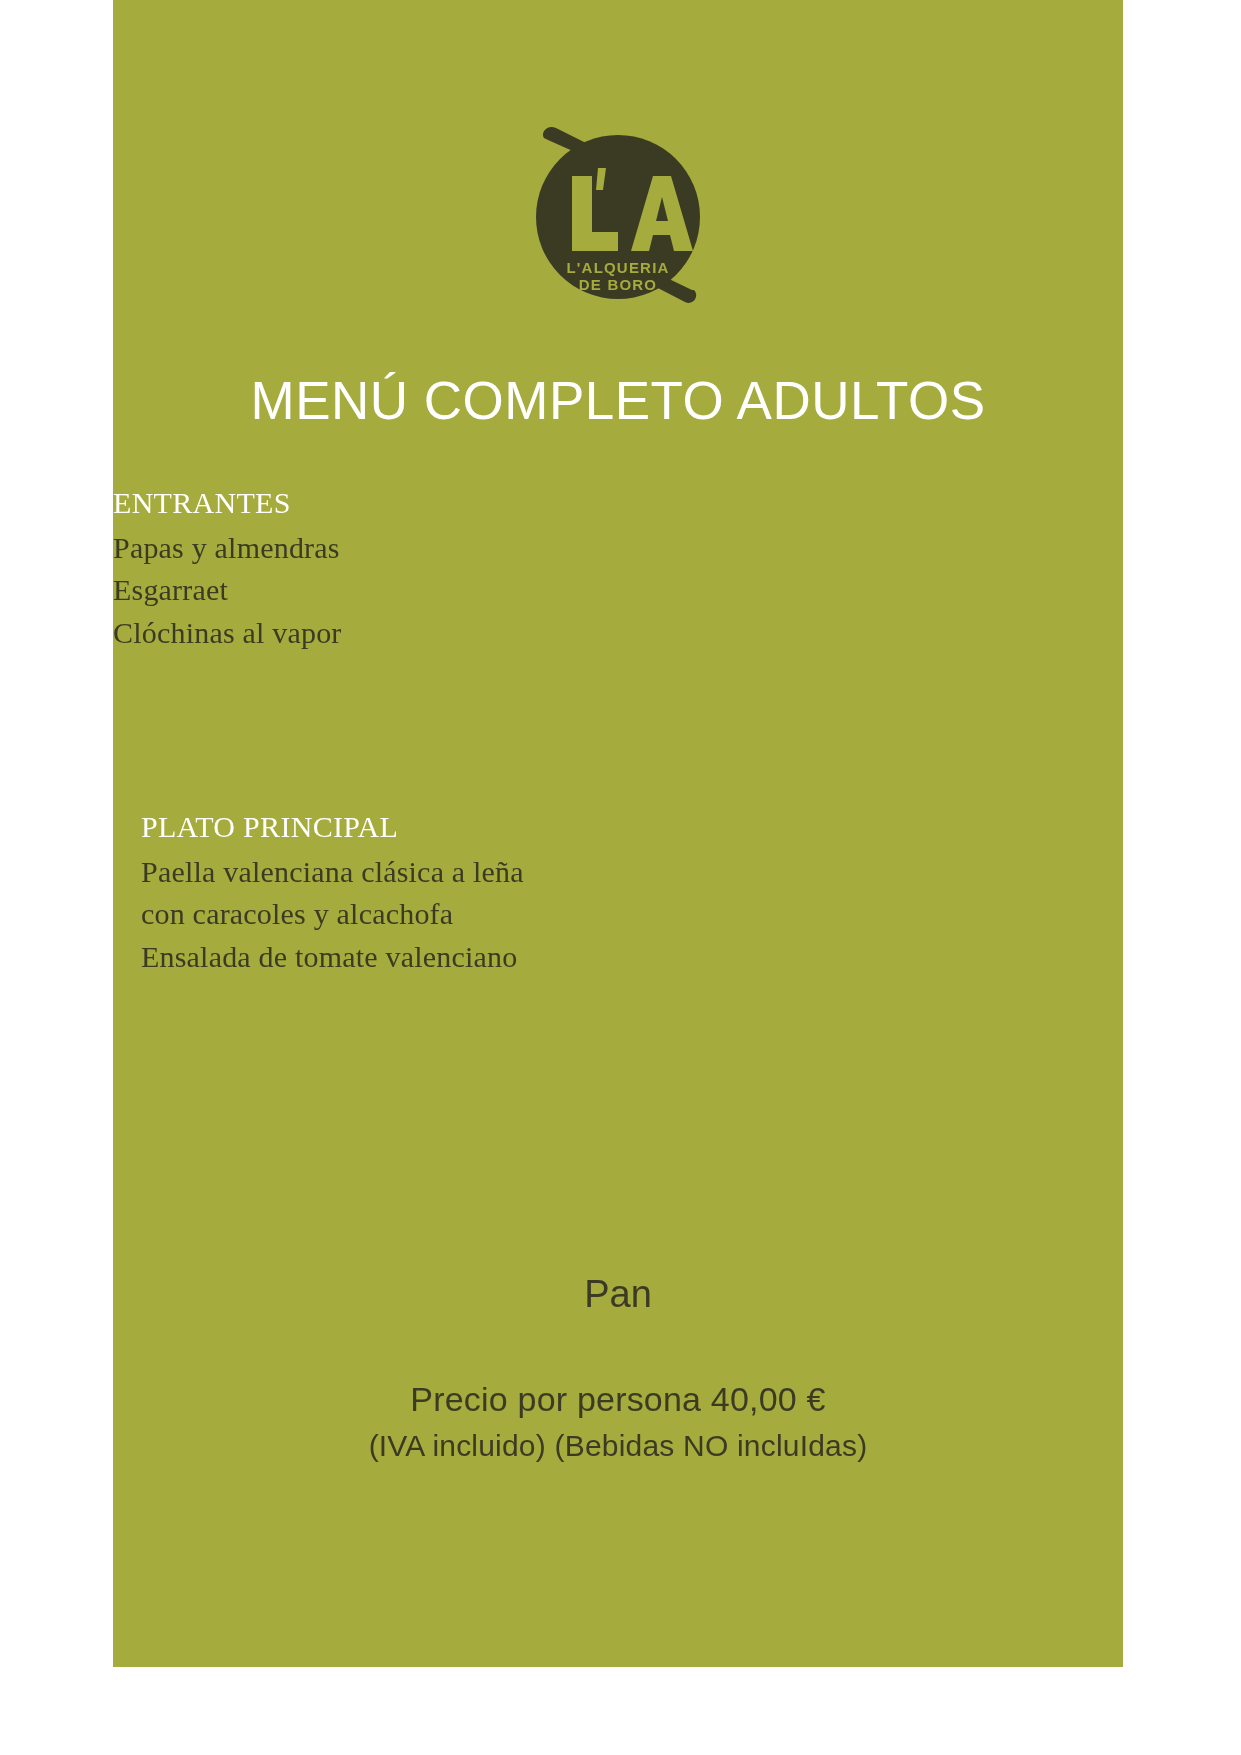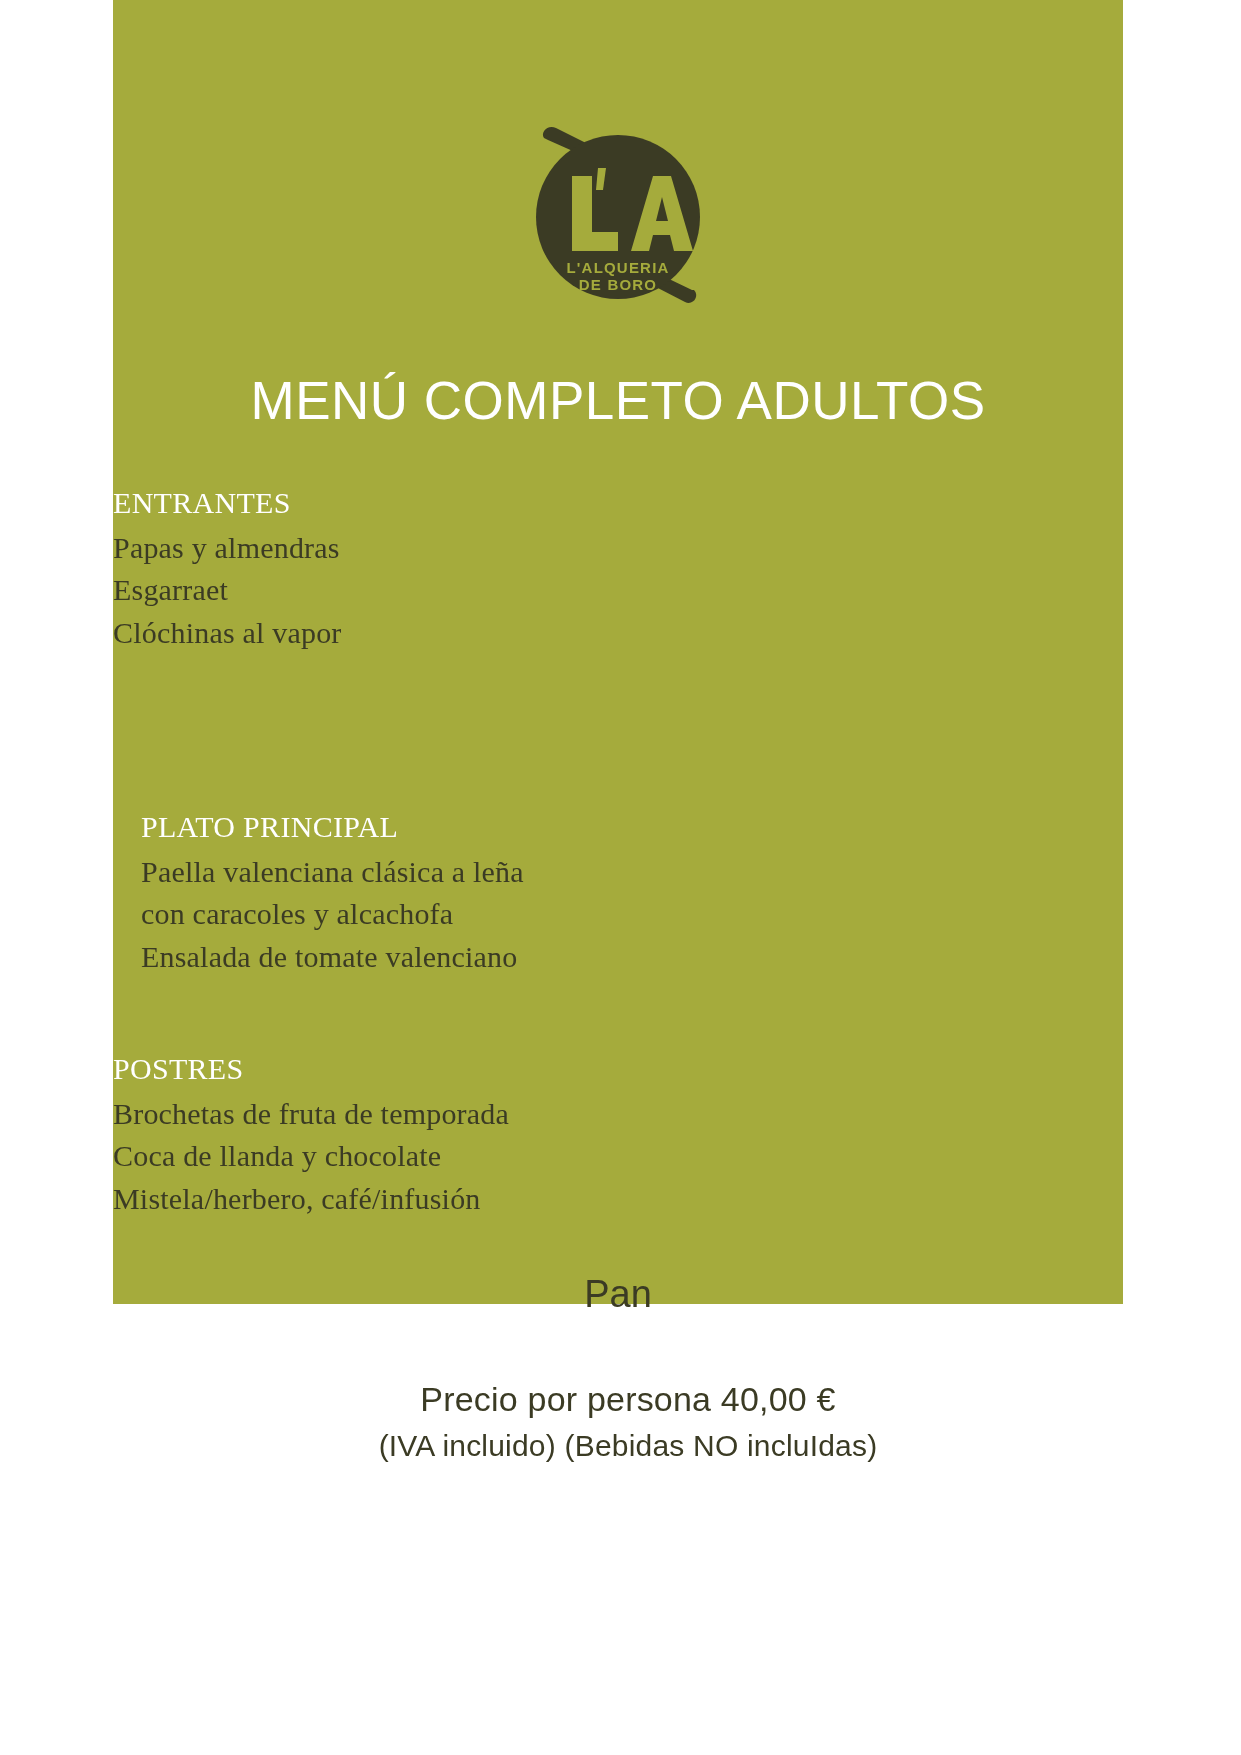--- a/index.html
+++ b/index.html
@@ -17,21 +17,21 @@
     position: relative;
     width: 1241px;
     height: 1755px;
     background: #ffffff;
   }
   .menu-panel {
     position: absolute;
     left: 113px;
     top: 0;
     width: 1010px;
-    height: 1304px;
+    height: 1667px;
     background: #a5ab3c;
   }
   .logo-wrap {
     position: absolute;
     left: 0;
     top: 110px;
     width: 100%;
     display: flex;
     justify-content: center;
   }
@@ -89,21 +89,20 @@
     color: #3b3b24;
     font-size: 38px;
     line-height: 1.42;
   }
   .price-block {
     position: absolute;
     left: 0;
     top: 1375px;
     width: 100%;
     text-align: center;
-    padding-left: 10px;
   }
   .price-main {
     color: #3b3b24;
     font-size: 34px;
     line-height: 1.45;
     letter-spacing: 0.2px;
   }
   .price-note {
     color: #3b3b24;
     font-size: 30px;
@@ -148,26 +147,20 @@
       <div class="line">Clóchinas al vapor</div>
     </div>
 
     <div class="section sec-principal">
       <div class="section-title">PLATO PRINCIPAL</div>
       <div class="line">Paella valenciana clásica a leña</div>
       <div class="line">con caracoles y alcachofa</div>
       <div class="line">Ensalada de tomate valenciano</div>
     </div>
 
-    <div class="section sec-postres">
-      <div class="section-title">POSTRES</div>
-      <div class="line">Brochetas de fruta de temporada</div>
-      <div class="line">Coca de llanda y chocolate</div>
-      <div class="line">Mistela/herbero, café/infusión</div>
-    </div>
 
     <div class="pan">Pan</div>
 
     <div class="price-block">
       <div class="price-main">Precio por persona 40,00 €</div>
       <div class="price-note">(IVA incluido) (Bebidas NO incluIdas)</div>
     </div>
 
   </div>
 </div>

